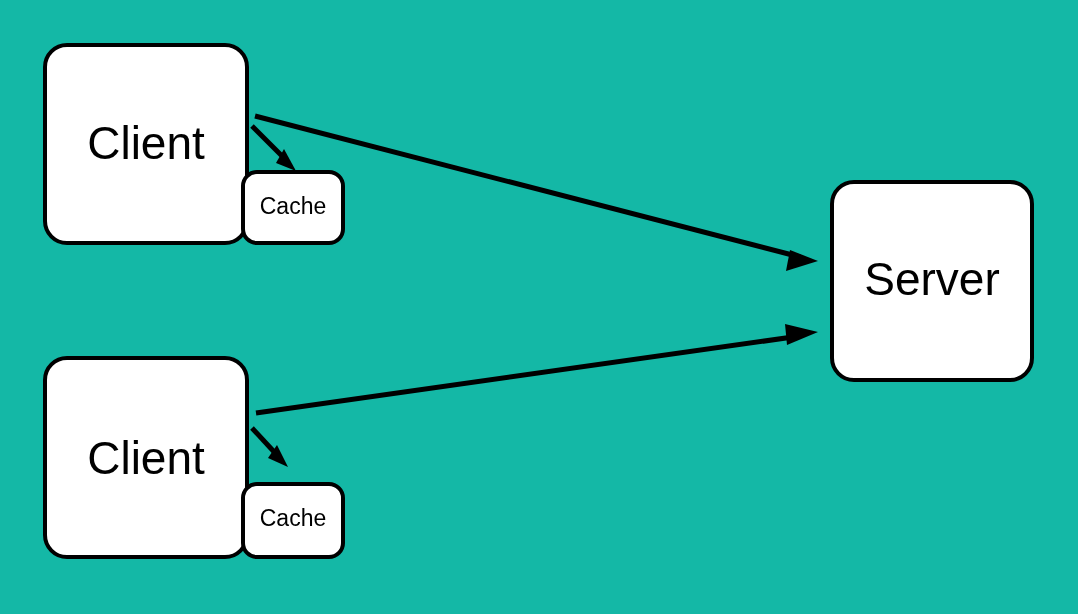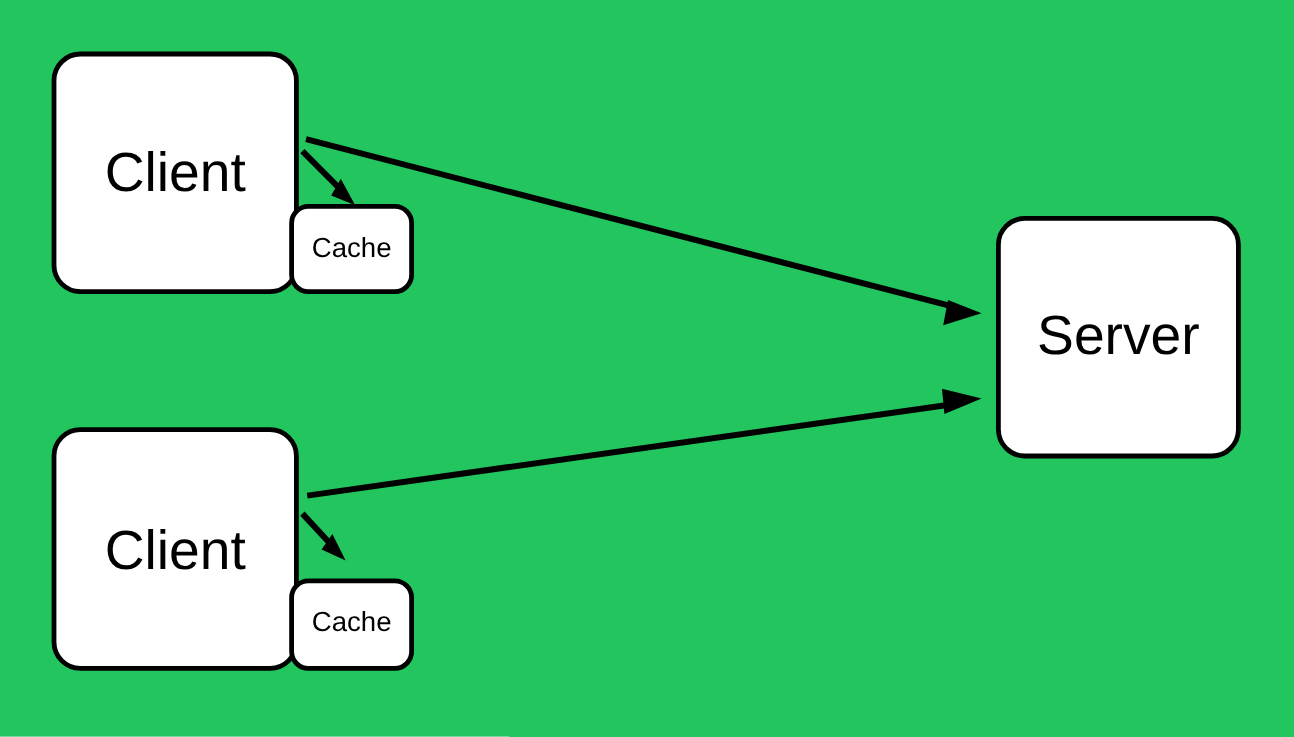--- a/index.html
+++ b/index.html
@@ -8,21 +8,21 @@
     padding: 0;
     background: #ffffff;
   }
   body {
     font-family: "Liberation Sans", sans-serif;
   }
   #diagram-canvas {
     position: relative;
     width: 1078px;
     height: 614px;
-    background: #22c55e;
+    background: #14b8a6;
     overflow: hidden;
   }
   #diagram-svg {
     position: absolute;
     top: 0;
     left: 0;
     width: 1078px;
     height: 614px;
     display: block;
   }

